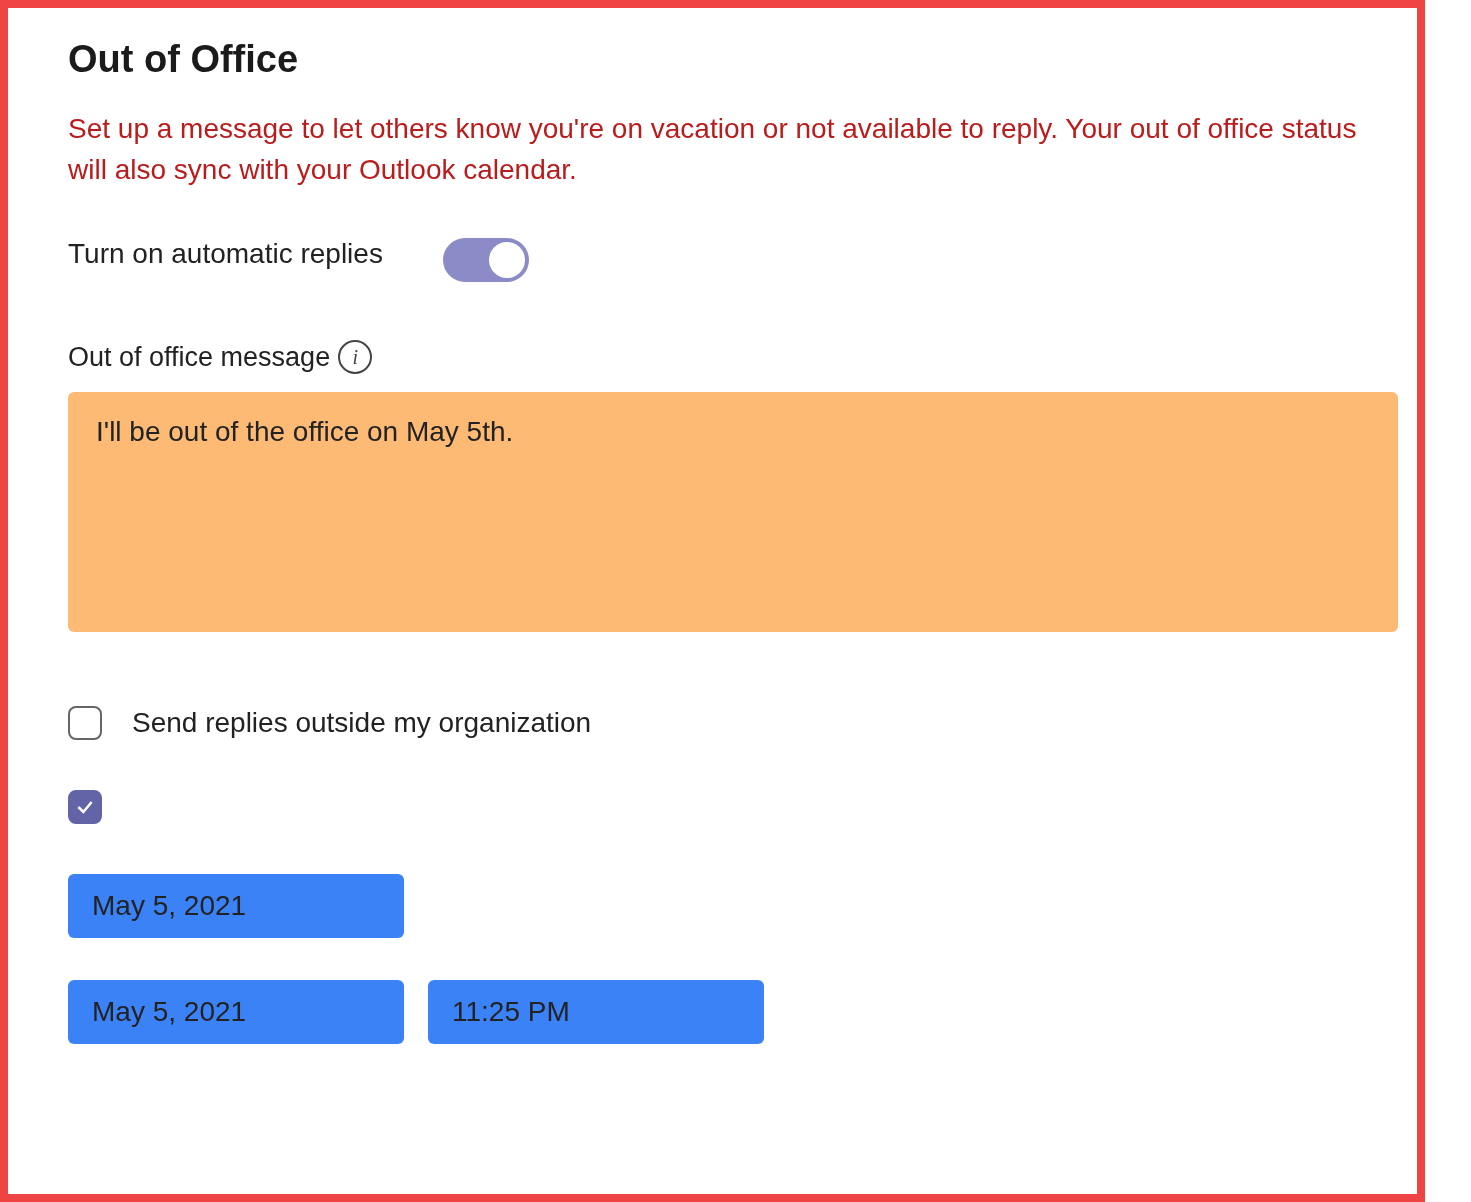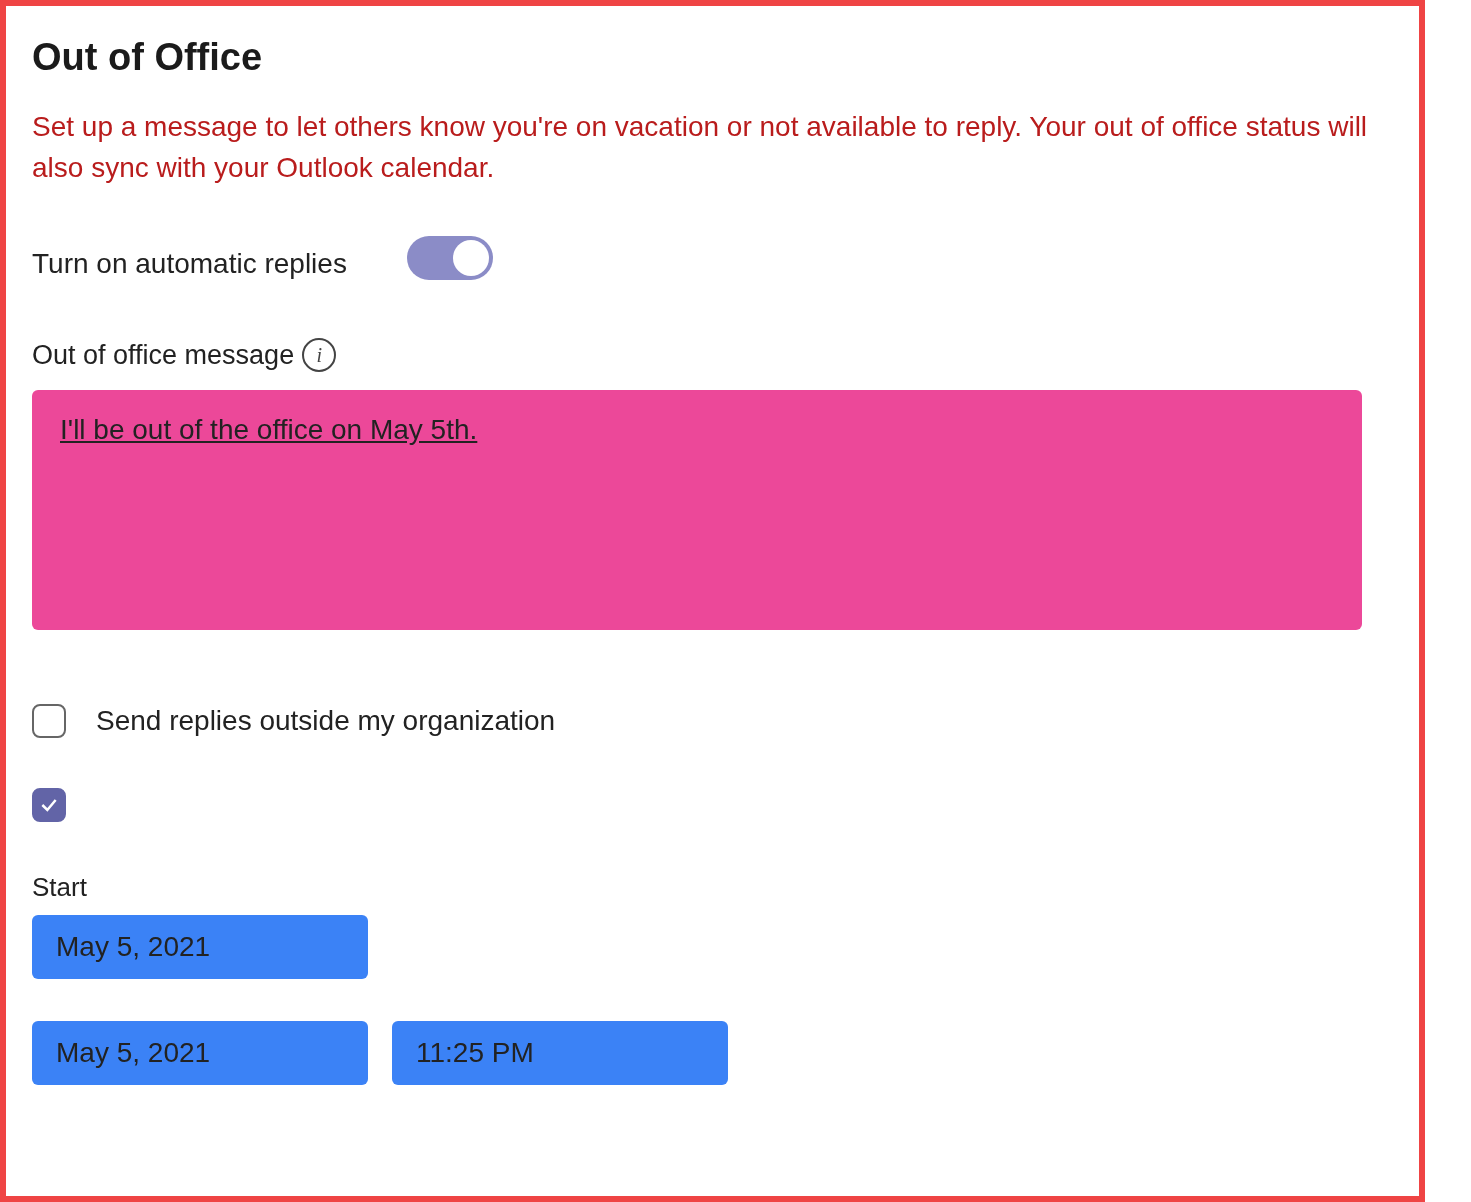--- a/index.html
+++ b/index.html
@@ -8,40 +8,40 @@
       padding: 0;
     }
     body {
       font-family: 'Segoe UI', -apple-system, BlinkMacSystemFont, sans-serif;
       background: #fff;
       padding: 0;
     }
     .dialog {
       width: 1425px;
       height: 1202px;
-      border: 6px solid #ef4444;
-      padding: 30px 26px;
+      border: 8px solid #ef4444;
+      padding: 30px 60px;
       background: #fff;
     }
     .title {
       font-size: 38px;
       font-weight: 700;
       color: #1b1b1b;
       margin-bottom: 28px;
     }
     .description {
       font-size: 28px;
       color: #b91c1c;
       line-height: 1.45;
       margin-bottom: 48px;
       max-width: 1380px;
     }
     .toggle-row {
       display: flex;
-      align-items: flex-end;
+      align-items: flex-start;
       gap: 60px;
       margin-bottom: 58px;
     }
     .toggle-label {
       font-size: 28px;
       color: #222;
     }
     .toggle {
       position: relative;
       width: 86px;
@@ -83,31 +83,30 @@
       justify-content: center;
       font-family: Georgia, serif;
       font-style: italic;
       font-size: 20px;
       color: #444;
       cursor: pointer;
     }
     .message-box {
       width: 1330px;
       height: 240px;
-      background: #ec4899;
+      background: #fdba74;
       border: none;
       border-radius: 6px;
       padding: 24px 28px;
       font-size: 28px;
       color: #222;
       font-family: inherit;
       resize: none;
       margin-bottom: 70px;
       outline: none;
-      text-decoration: underline;
     }
     .checkbox-row {
       display: flex;
       align-items: center;
       gap: 30px;
       margin-bottom: 50px;
       text-align: center;
     }
     .checkbox {
       width: 34px;
@@ -191,21 +190,20 @@
 
   <div class="checkbox-row">
     <span class="checkbox checked">
       <svg viewBox="0 0 24 24">
           <polyline points="4,12 10,18 20,6"></polyline>
         </svg>
     </span>
   </div>
 
   <div class="time-section">
-    <div class="time-label">Start</div>
     <div class="time-row">
       <div class="time-box">May 5, 2021</div>
     </div>
     <div class="time-row">
       <div class="time-box">May 5, 2021</div>
       <div class="time-box">11:25 PM</div>
     </div>
   </div>
 </div>
 

